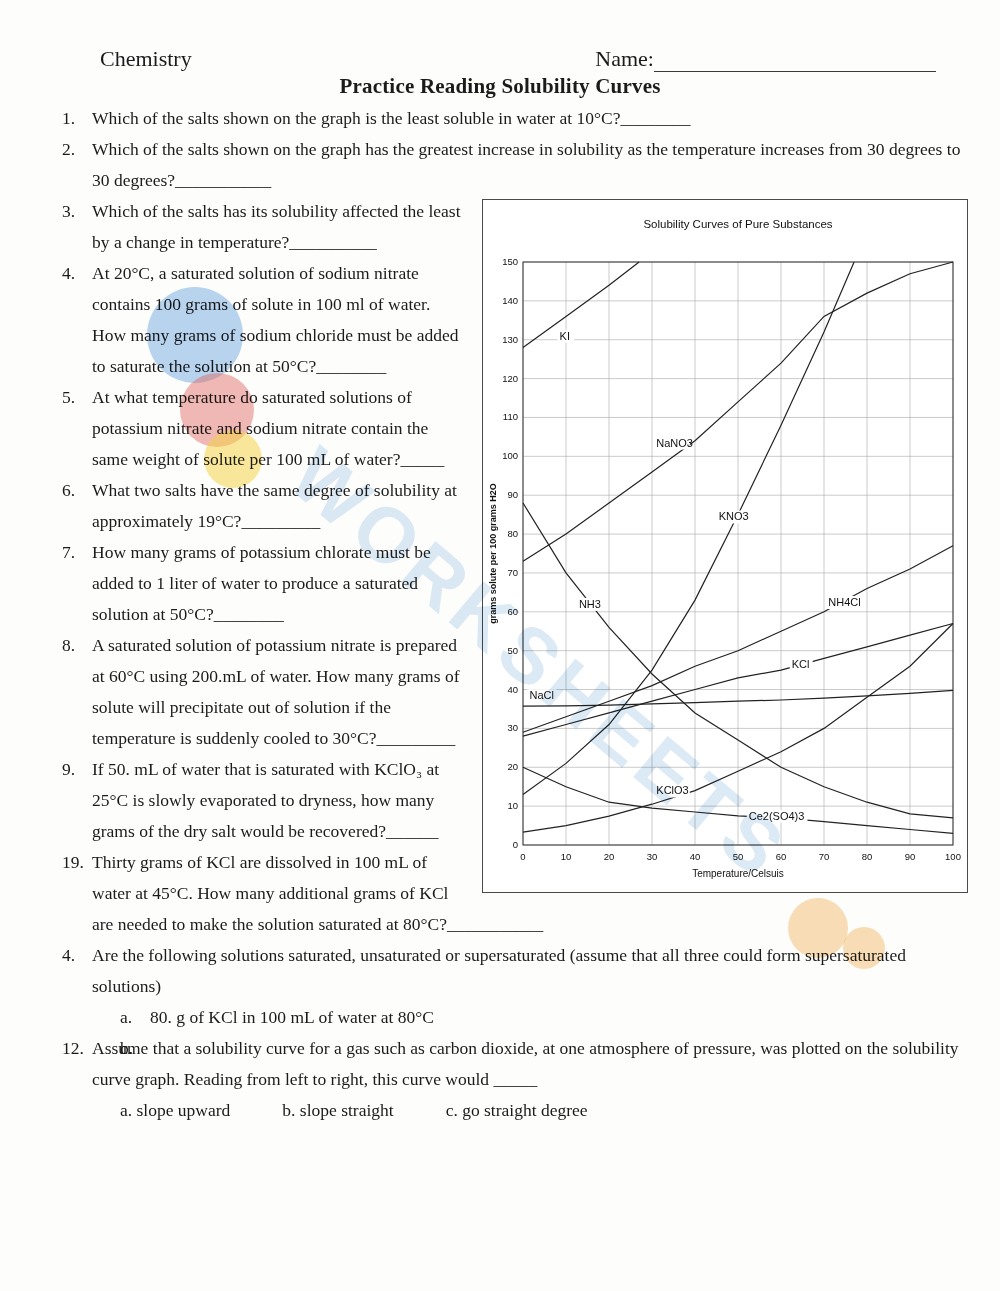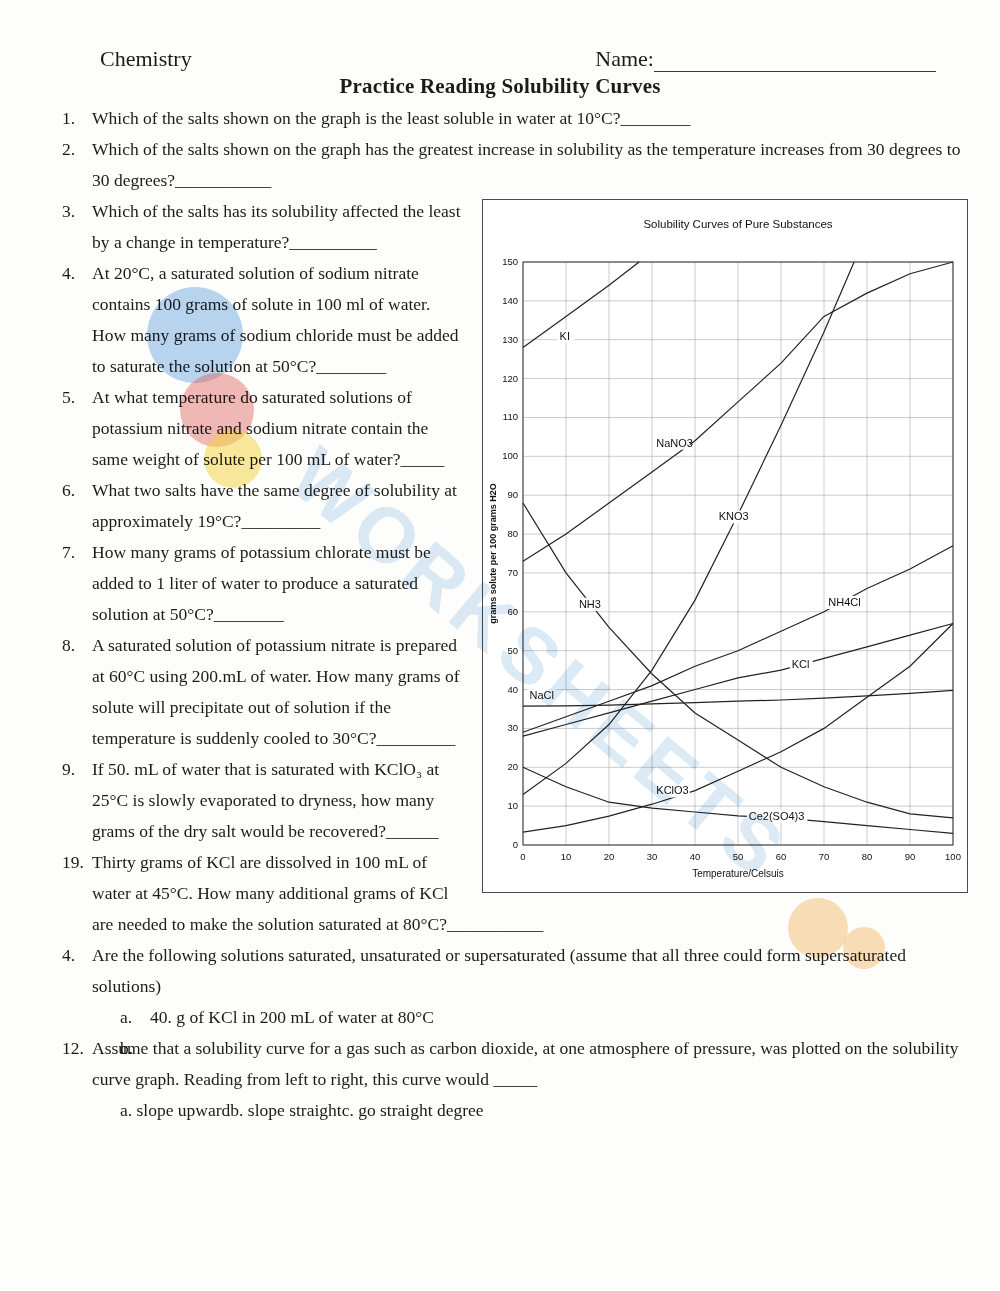--- a/index.html
+++ b/index.html
@@ -14,21 +14,21 @@
   .name-area { display:flex; align-items:flex-end; gap:0; }
   .name-line { display:inline-block; width:282px; height:22px;
                border-bottom:1.5px solid #3a3a3a; }
   h1.title { margin:2px 0 4px 0; text-align:center; font-size:21px;
              font-weight:bold; letter-spacing:0.2px; }
   .content { margin:4px 32px 0 62px; font-size:17.5px; line-height:31px; position:relative; }
   .q { position:relative; padding-left:30px; }
   .q .num { position:absolute; left:0; }
   .sub { position:relative; padding-left:88px; }
   .sub .subnum { position:absolute; left:58px; }
-  .options { padding-left:58px; display:flex; }
+  .options { padding-left:58px; display:flex; gap:52px; }
 
   .graphbox { float:right; width:486px; height:694px; border:1px solid #4a4a4a;
               margin:3px 0 10px 14px; background:#fff; position:relative; }
   svg.chart { width:100%; height:100%; display:block;
               font-family:"Liberation Sans", sans-serif; }
   .grid { stroke:#a8a8a8; stroke-width:0.6; }
   .plotborder { fill:none; stroke:#333; stroke-width:1; }
   .curve { fill:none; stroke:#222; stroke-width:1.2; }
   .tick { font-size:9.5px; fill:#111; }
   .ctitle { font-size:11.5px; fill:#111; }
@@ -197,21 +197,21 @@
       <span>Thirty grams of KCl are dissolved in 100 mL of water at 45°C.  How many additional grams of KCl are needed to make the solution saturated at 80°C?___________</span>
     </div>
 
     <div class="q">
       <span class="num">4.</span>
       <span>Are the following solutions saturated, unsaturated or supersaturated (assume that all three could form supersaturated solutions)</span>
     </div>
 
     <div class="sub">
       <span class="subnum">a.</span>
-      <span>40. g of KCl in 200 mL of water at 80°C</span>
+      <span>80. g of KCl in 100 mL of water at 80°C</span>
     </div>
     <div class="sub">
       <span class="subnum">b.</span>
     </div>
     <div class="sub">
       <span class="subnum">c.</span>
     </div>
 
     <div class="q">
       <span class="num">12.</span>

